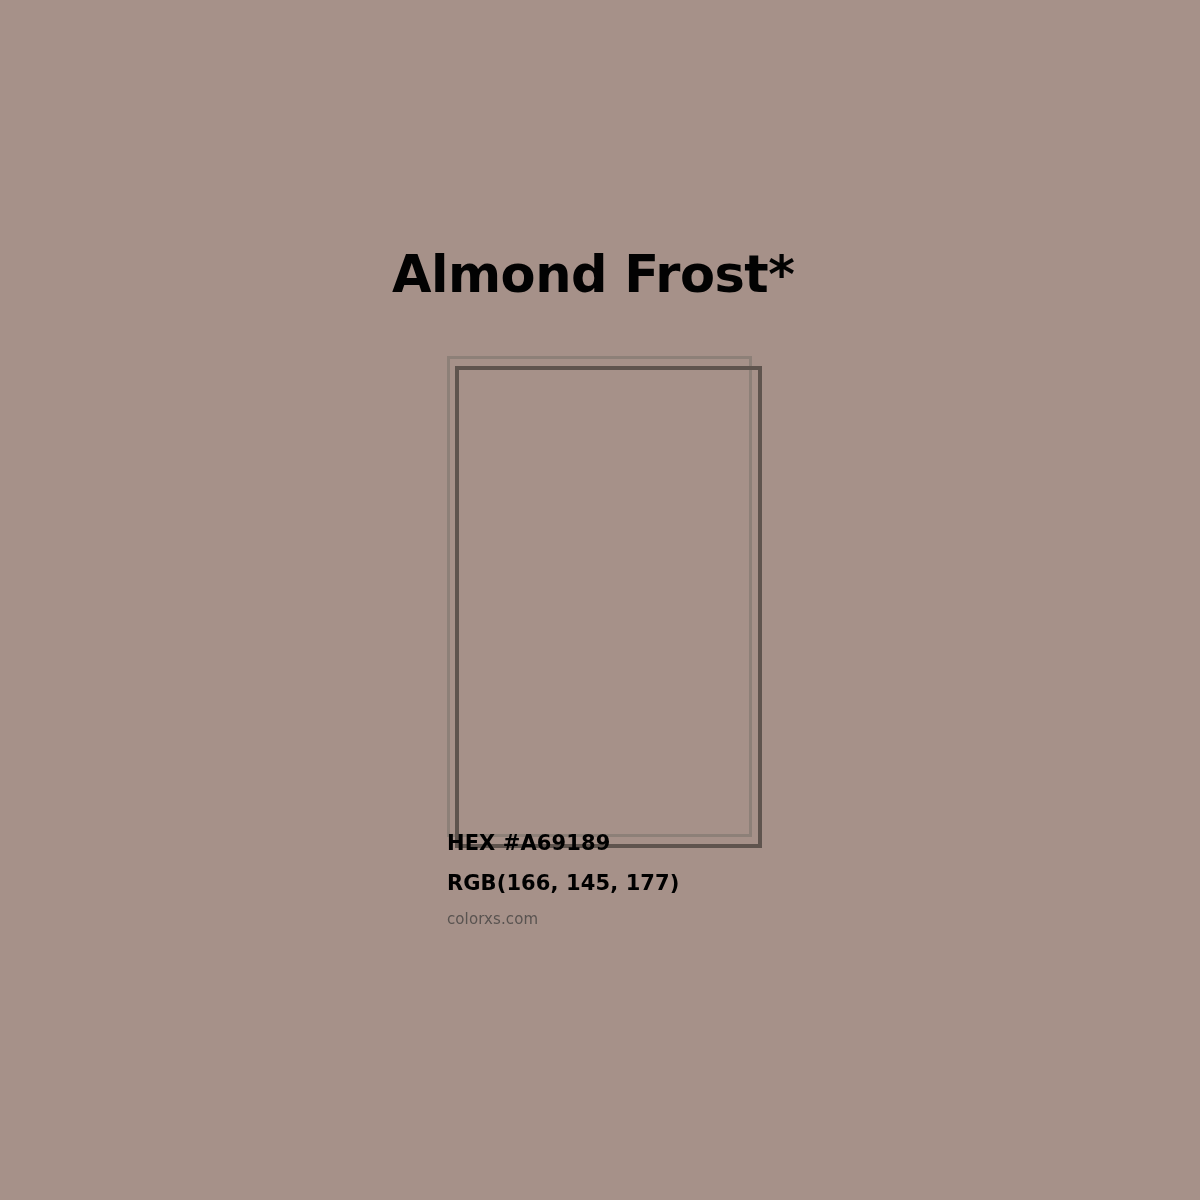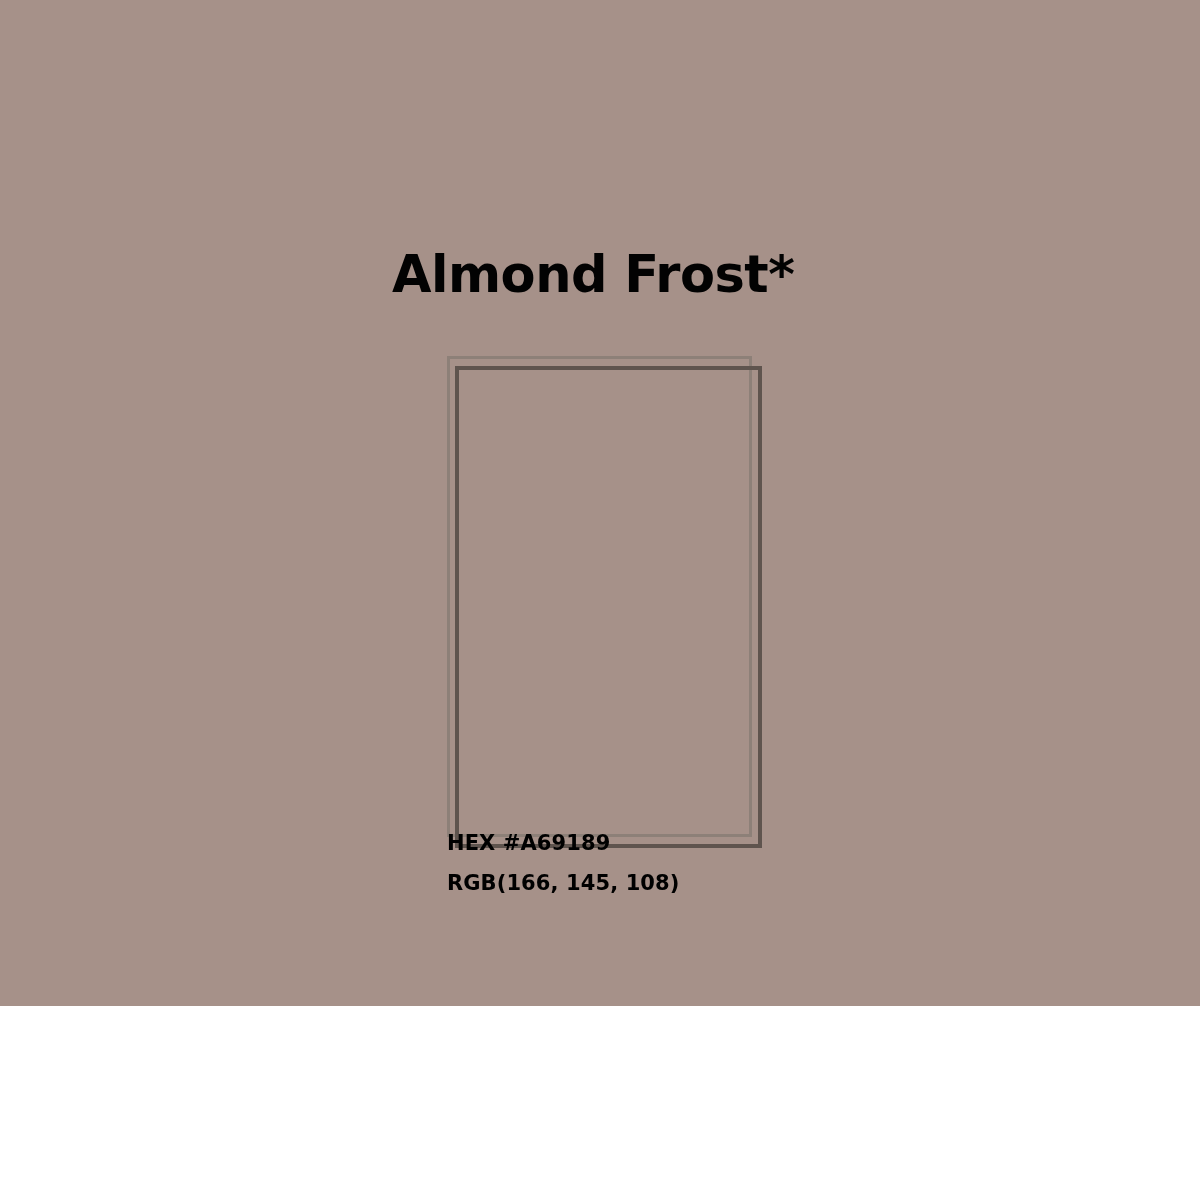--- a/index.html
+++ b/index.html
@@ -9,21 +9,21 @@
   body {
     width: 1200px;
     height: 1200px;
     overflow: hidden;
     font-family: "DejaVu Sans", "Liberation Sans", sans-serif;
   }
 
   #page {
     position: relative;
     width: 1200px;
-    height: 1006px;
+    height: 1200px;
     background: #a69189;
   }
 
   
   #color-title {
     position: absolute;
     left: 392px;
     top: 247px;
     font-size: 51px;
     font-weight: 700;
@@ -110,16 +110,17 @@
 
   <div id="color-title">Almond Frost*</div>
 
   <div id="swatch-area">
     <div id="swatch-frame-back" class="swatch-frame" style="border-color: rgb(141, 128, 120);"></div>
     <div id="swatch-frame-front" class="swatch-frame" style="border-color: rgb(95, 84, 78);"></div>
   </div>
 
   <div id="color-info">
     <span id="hex-value" class="info-line">HEX #A69189</span>
-    <span id="rgb-value" class="info-line">RGB(166, 145, 108)</span>
+    <span id="rgb-value" class="info-line">RGB(166, 145, 177)</span>
+    <span id="site-credit" class="info-line">colorxs.com</span>
   </div>
 
 </div>
 
 </body></html>

